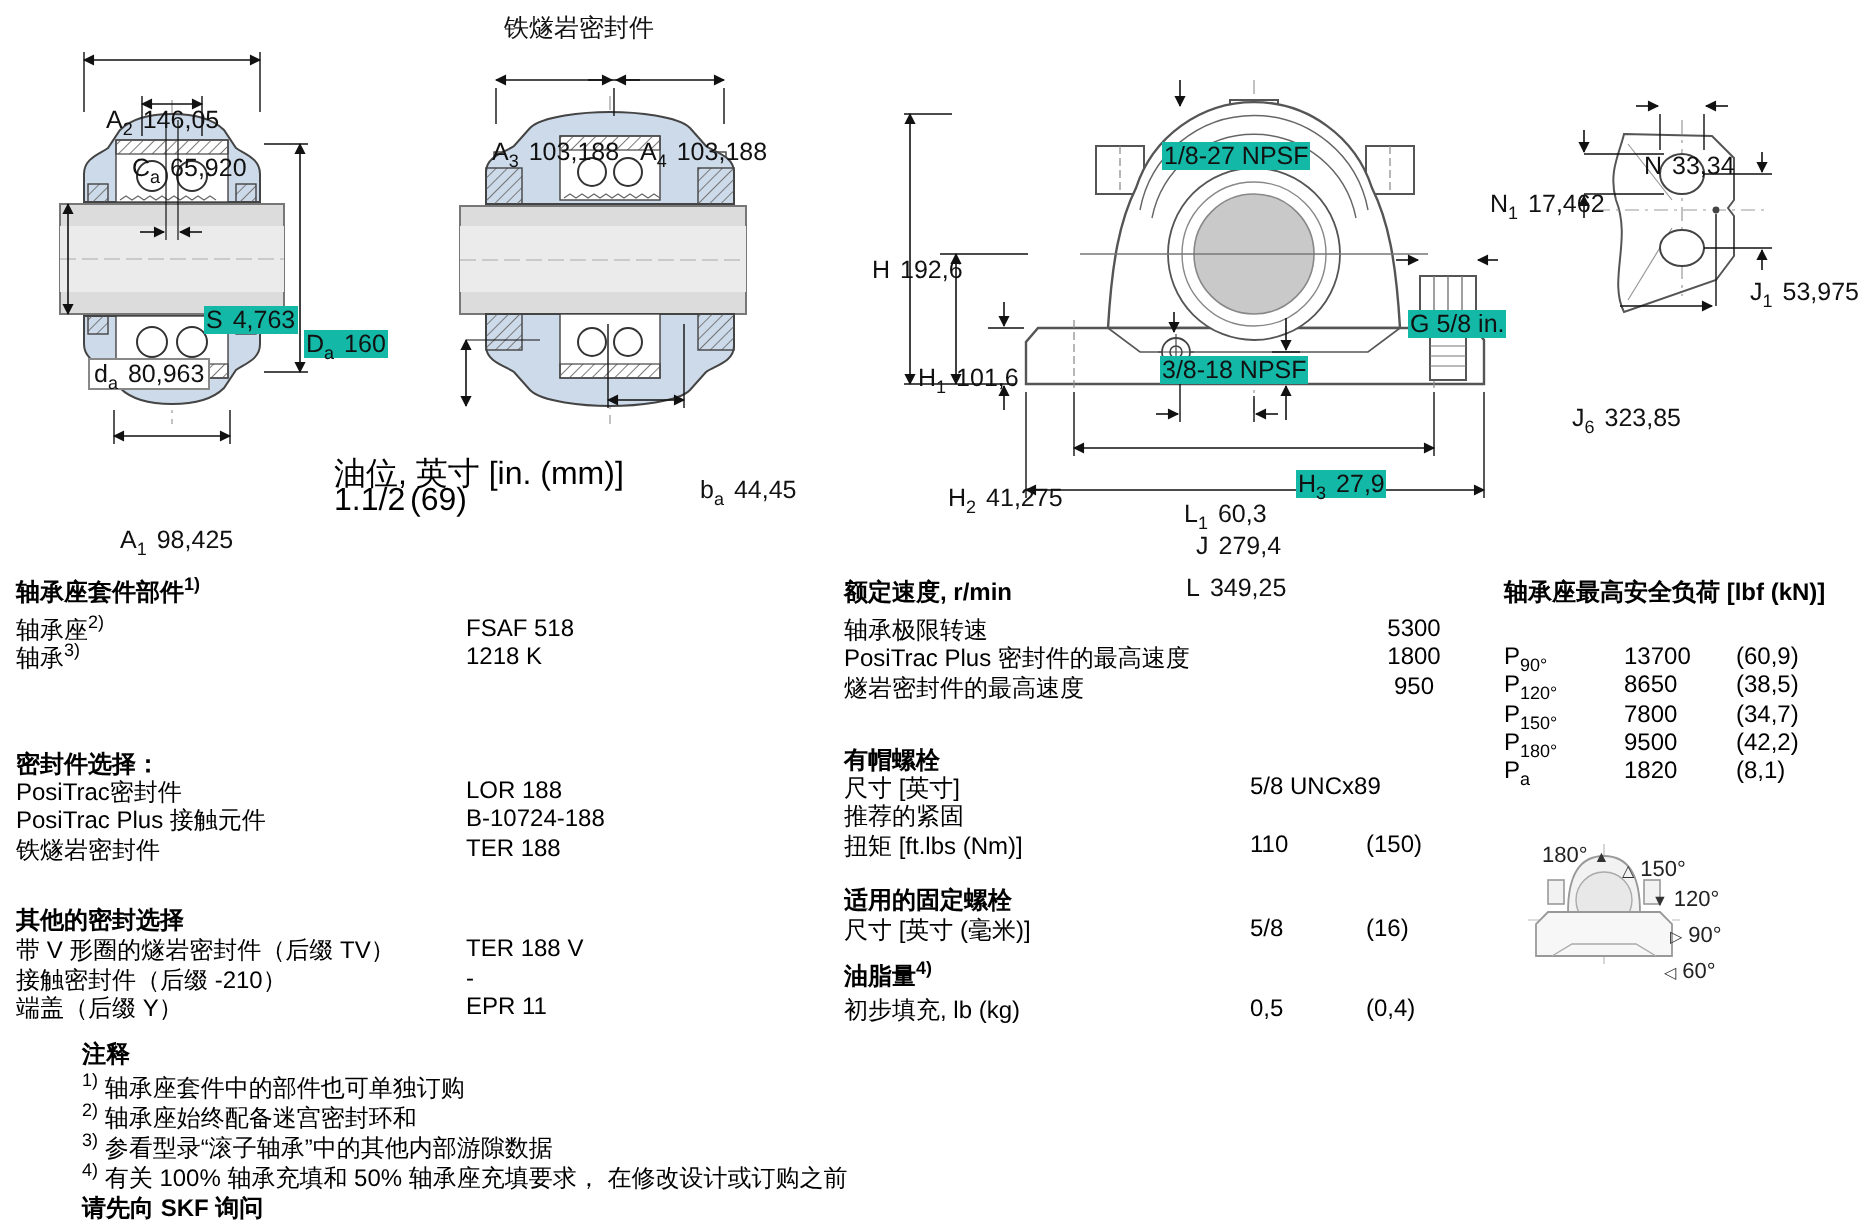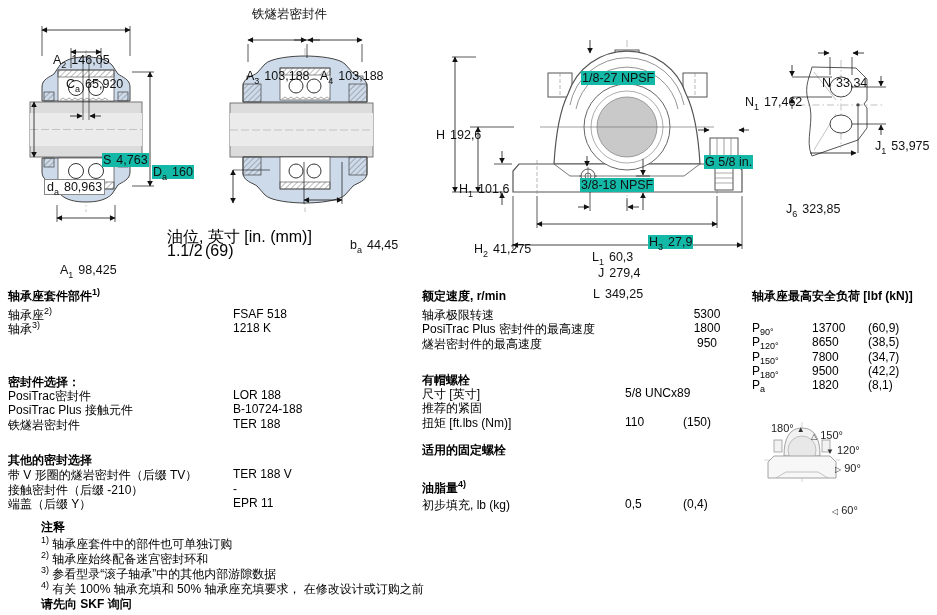--- a/index.html
+++ b/index.html
@@ -314,20 +314,21 @@
     <div class="trow" style="top:22px"><span>轴承极限转速</span><span class="msr">5300</span></div>
     <div class="trow" style="top:36px"><span>PosiTrac Plus 密封件的最高速度</span><span class="msr">1800</span></div>
     <div class="trow" style="top:51px"><span>燧岩密封件的最高速度</span><span class="msr">950</span></div>
 
     <div class="trow hd" style="top:87px">有帽螺栓</div>
     <div class="trow" style="top:101px"><span>尺寸 [英寸]</span><span class="mv1">5/8 UNCx89</span></div>
     <div class="trow" style="top:115px"><span>推荐的紧固</span></div>
     <div class="trow" style="top:130px"><span>扭矩 [ft.lbs (Nm)]</span><span class="mv1">110</span><span class="mv2">(150)</span></div>
 
     <div class="trow hd" style="top:157px">适用的固定螺栓</div>
+    <div class="trow" style="top:172px"><span>尺寸 [英寸 (毫米)]</span><span class="mv1">5/8</span><span class="mv2">(16)</span></div>
 
     <div class="trow hd" style="top:195px"><span>油脂量</span><sup>4)</sup></div>
     <div class="trow" style="top:212px"><span>初步填充, lb (kg)</span><span class="mv1">0,5</span><span class="mv2">(0,4)</span></div>
   </div>
 
   <div class="col" style="left:752px;top:285px;width:185px;height:110px;">
     <div class="trow hd" style="top:3px">轴承座最高安全负荷 [lbf (kN)]</div>
     <div class="trow" style="top:36px">
         <span class="lsym"><span>P</span><sub>90°</sub></span>
         <span class="lv1">13700</span>
@@ -352,21 +353,21 @@
         <span class="lsym"><span>P</span><sub>a</sub></span>
         <span class="lv1">1820</span>
         <span class="lv2">(8,1)</span>
       </div>
   </div>
 
   <div class="ang" style="left:771px;top:402px"><span>180°</span><span class="ar">▲</span></div>
   <div class="ang" style="left:808px;top:409px"><span class="ar">△</span><span>150°</span></div>
   <div class="ang" style="left:823px;top:424px"><span class="ar">▼</span><span>120°</span></div>
   <div class="ang" style="left:832px;top:442px"><span class="ar">▷</span><span>90°</span></div>
-  <div class="ang" style="left:829px;top:484px"><span class="ar">◁</span><span>60°</span></div>
+  <div class="ang" style="left:829px;top:460px"><span class="ar">◁</span><span>60°</span></div>
 
   <div class="notes">
     <div class="nrow hd" style="top:0">注释</div>
     <div class="nrow" style="top:17px"><sup>1)</sup> <span>轴承座套件中的部件也可单独订购</span></div>
     <div class="nrow" style="top:32px"><sup>2)</sup> <span>轴承座始终配备迷宫密封环和</span></div>
     <div class="nrow" style="top:47px"><sup>3)</sup> <span>参看型录“滚子轴承”中的其他内部游隙数据</span></div>
     <div class="nrow" style="top:62px"><sup>4)</sup> <span>有关 100% 轴承充填和 50% 轴承座充填要求， 在修改设计或订购之前</span></div>
     <div class="nrow hd" style="top:77px">请先向 SKF 询问</div>
   </div>
 

